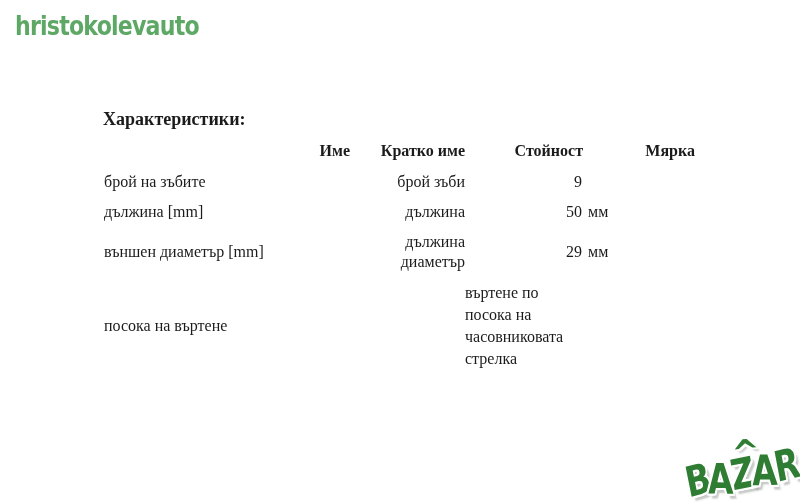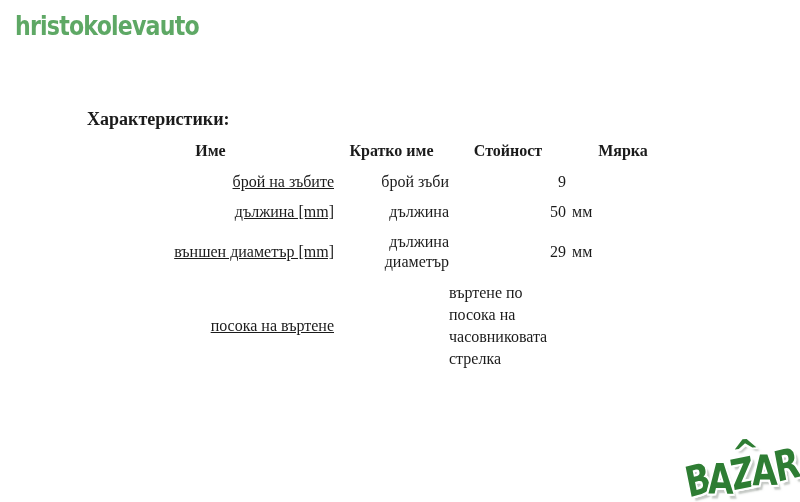--- a/index.html
+++ b/index.html
@@ -22,50 +22,50 @@
     transform: scaleX(0.82);
     transform-origin: left top;
     opacity: 0.9;
     white-space: nowrap;
     user-select: none;
   }
 
   
   .content {
     position: absolute;
-    left: 87px; top: 108px;
+    left: 103px; top: 108px;
     color: #1b1b1b;
   }
   .section-title {
     font-weight: bold;
     font-size: 18px;
     line-height: 22px;
     margin: 0 0 9px 0;
   }
   table.spec-table {
     border-collapse: collapse;
     table-layout: fixed;
     width: 592px;
     font-size: 16px;
     color: #1b1b1b;
   }
   .spec-table th {
     font-weight: bold;
     font-size: 16px;
-    text-align: center;
+    text-align: right;
     vertical-align: top;
     padding: 2px 0 6px 0;
     line-height: 20px;
   }
   .spec-table td {
     vertical-align: middle;
     padding: 5px 0;
     line-height: 20px;
   }
-  .spec-table td.cell-name { text-align: right; padding-left: 1px; text-decoration: underline; }
+  .spec-table td.cell-name { text-align: left; padding-left: 1px; }
   .spec-table td.cell-short { text-align: right; padding-left: 3px; }
   .spec-table td.cell-value.right { text-align: right; padding-right: 1px; }
   .spec-table td.cell-value.left  { text-align: left; line-height: 22px; margin-left: 48px; }
   .spec-table td.cell-unit { text-align: left; padding-left: 5px; }
 
   
   .bazar-logo {
     position: absolute;
     right: 2px; bottom: 2px;
     transform: rotate(-6deg);

